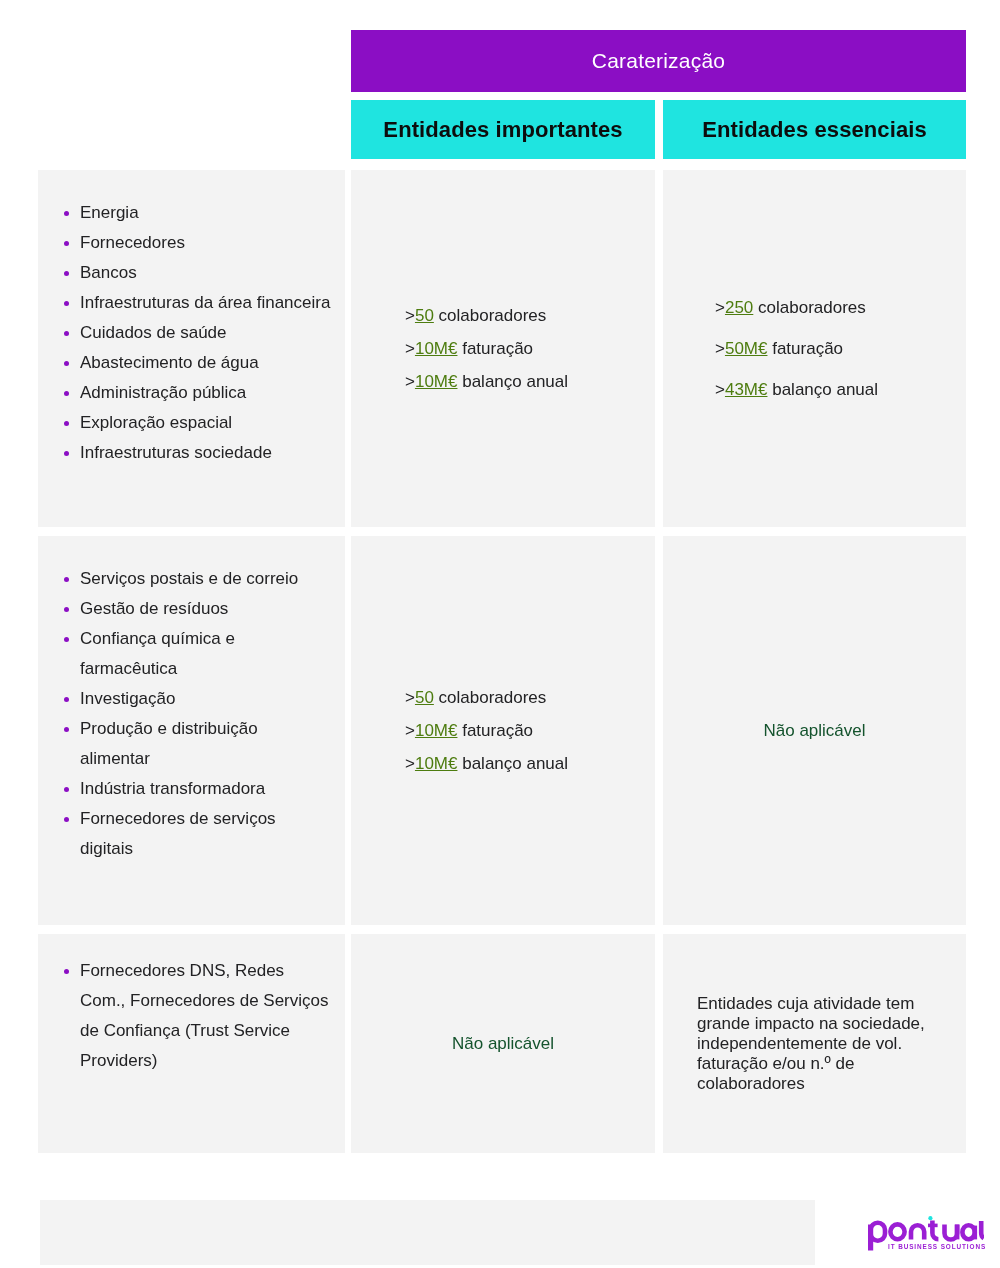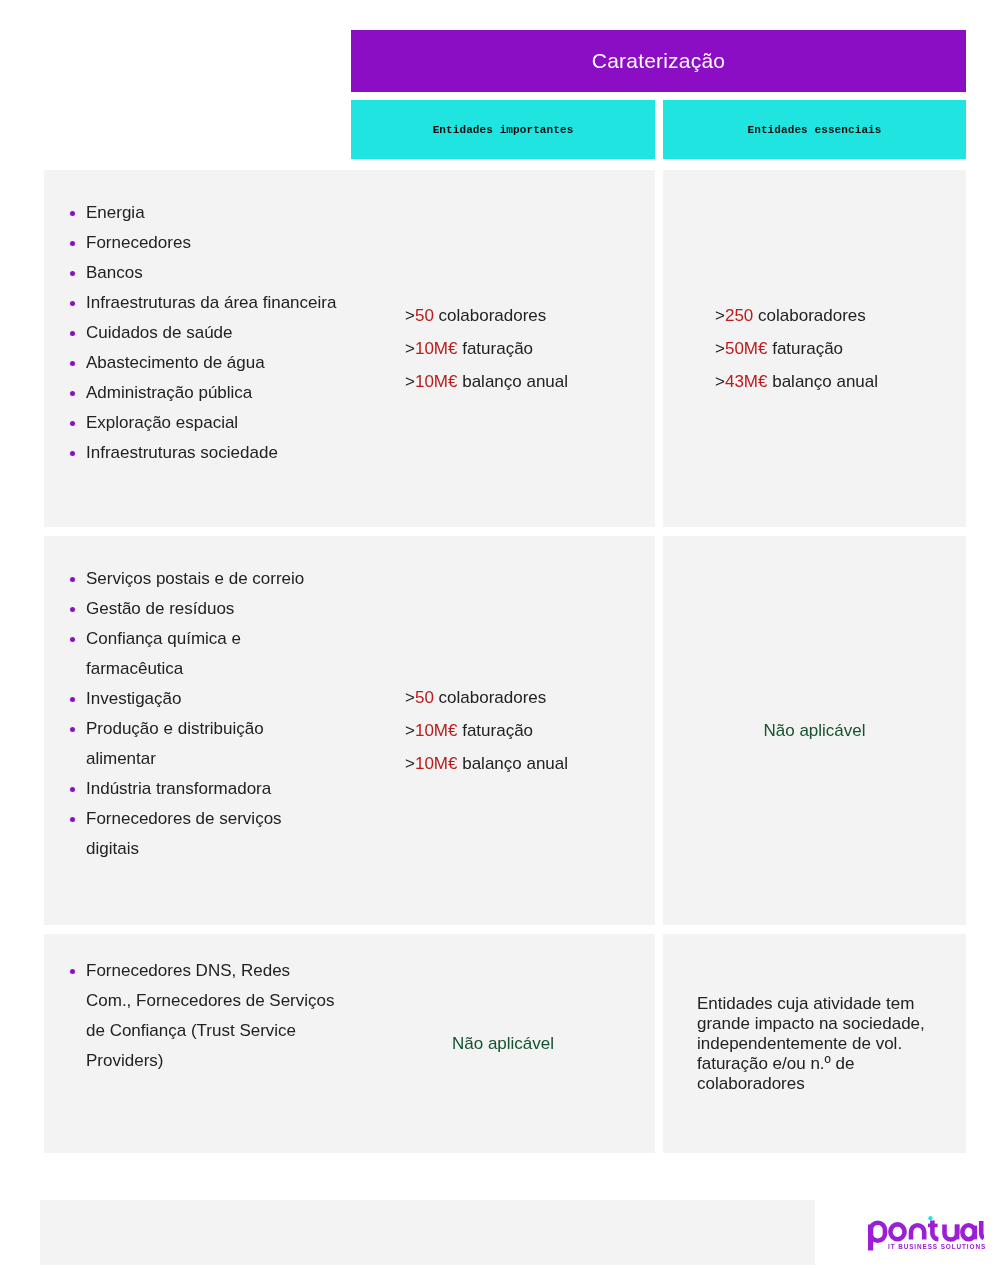--- a/index.html
+++ b/index.html
@@ -45,33 +45,32 @@
     height: 59px;
     background: #1fe4e0;
     display: flex;
     align-items: center;
     justify-content: center;
   }
   .hdr-sub.c2 { left: 351px; width: 304px; }
   .hdr-sub.c3 { left: 663px; width: 303px; }
   .hdr-sub-label {
     color: #0d0d0d;
-    font-size: 11px;
+    font-size: 22px;
     font-weight: 700;
     letter-spacing: .1px;
-    font-family: Liberation Mono, monospace;
   }
 
   
   .cell {
     position: absolute;
     background: #f3f3f3;
   }
 
-  .cell.col1 { left: 44px;  width: 307px; }
+  .cell.col1 { left: 38px;  width: 307px; }
   .cell.col2 { left: 351px; width: 304px; }
   .cell.col3 { left: 663px; width: 303px; }
 
   .cell.row1 { top: 170px; height: 357px; }
   .cell.row2 { top: 536px; height: 389px; }
   .cell.row3 { top: 934px; height: 219px; }
 
   
   .bullet-list {
     list-style: none;
@@ -104,29 +103,30 @@
 
   
   .criteria {
     display: flex;
     flex-direction: column;
     justify-content: center;
     align-items: flex-start;
     height: 100%;
     padding-left: 54px;
   }
-  .cell.col3 .criteria { padding-left: 52px; }
+  .cell.col3 .criteria { padding-left: 52px; gap: 8px; }
   .criteria-line {
     font-size: 17px;
     line-height: 33px;
     color: #222224;
     white-space: nowrap;
   }
   .criteria-line .val {
-    color: #b91c1c;
+    color: #4d7c0f;
+    text-decoration: underline;
   }
 
   
   .na-cell {
     display: flex;
     align-items: center;
     justify-content: center;
     height: 100%;
     font-size: 17px;
     color: #14532d;

